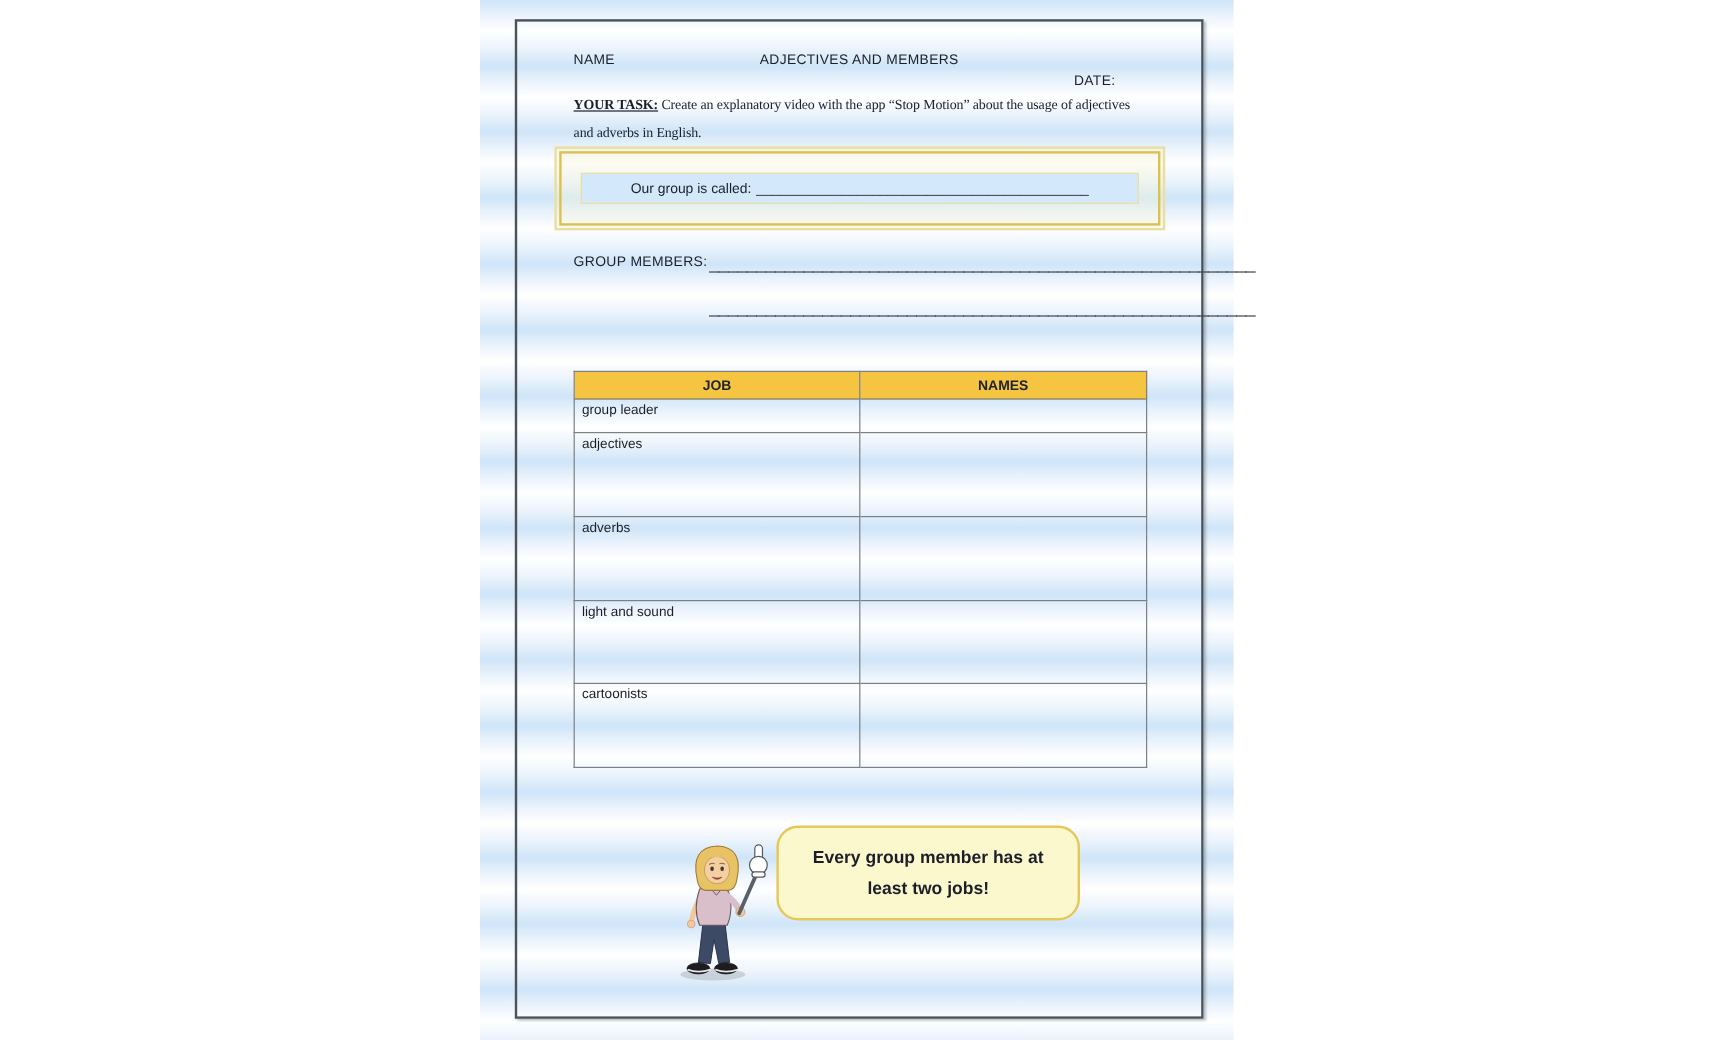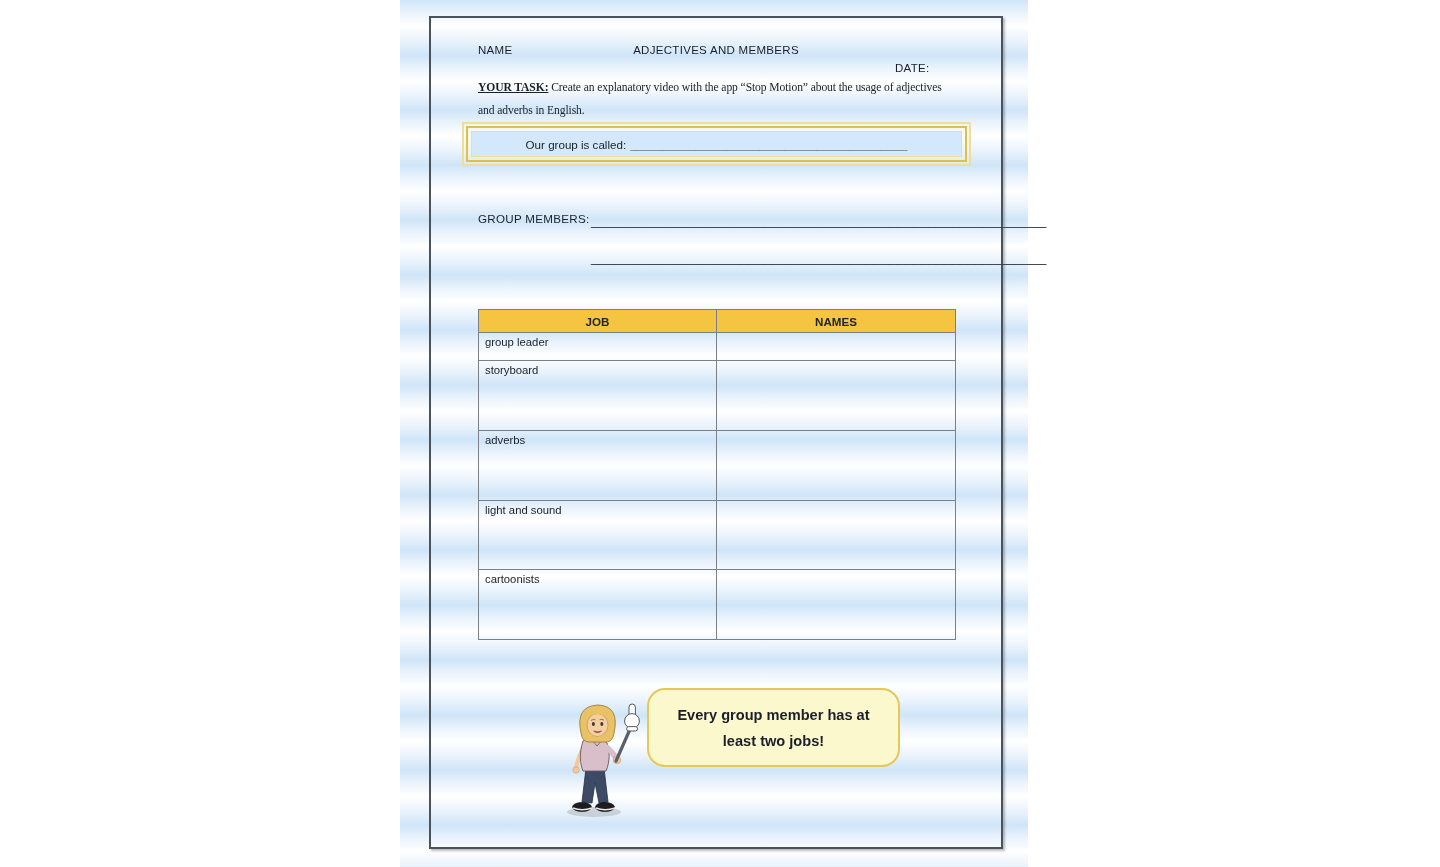--- a/index.html
+++ b/index.html
@@ -31,28 +31,28 @@
   .hdr-title{position:absolute;left:0;right:0;top:26px;text-align:center;font-size:11.5px;letter-spacing:.3px;}
   .hdr-date{position:absolute;left:464px;top:26px;font-size:11.5px;letter-spacing:.3px;margin-top:18px;}
   
   .task{position:absolute;left:47px;top:58px;width:482px;font-size:11.6px;line-height:23px;letter-spacing:-.1px;font-family:Liberation Serif, serif;}
   .task b{text-decoration:underline;}
   
   .frame-outer{
     position:absolute;left:31px;top:104px;width:501px;
     border:2px solid var(--frame-gold-light,#eadf9e);padding:2px;background:rgba(250,246,214,.35);
   }
-  .frame-mid{border:2px solid var(--frame-gold,#dcc14e);padding:3px;}
+  .frame-mid{border:2px solid var(--frame-gold,#dcc14e);padding:16px;}
   .frame-inner{
     border:1px solid var(--frame-gold-light,#eadf9e);
     background:var(--box-fill,#d3e8fa);
     height:24px;display:flex;align-items:center;justify-content:center;
     font-size:11.6px;
   }
-  .frame-inner .blank{margin-left:4px;font-weight:bold;}
+  .frame-inner .blank{margin-left:4px;}
   
   .gm-label{position:absolute;left:47px;top:194px;font-size:11.6px;letter-spacing:.3px;}
   .gm-line{position:absolute;font-size:15px;color:var(--blank-ink,#39404a);letter-spacing:-.5px;white-space:nowrap;}
   .gm-line1{left:160px;top:193px;}
   .gm-line2{left:160px;top:230px;}
   
   table.jobs{
     position:absolute;left:47px;top:291px;width:477px;
     border-collapse:collapse;table-layout:fixed;
   }
@@ -110,21 +110,21 @@
       <tbody>
           <tr>
         <th>JOB</th>
         <th>NAMES</th>
       </tr>
       <tr style="height:28px">
         <td>group leader</td>
         <td></td>
       </tr>
       <tr style="height:70px">
-        <td>storyboard</td>
+        <td>adjectives</td>
         <td></td>
       </tr>
       <tr style="height:70px">
         <td>adverbs</td>
         <td></td>
       </tr>
       <tr style="height:69px">
         <td>light and sound</td>
         <td></td>
       </tr>

